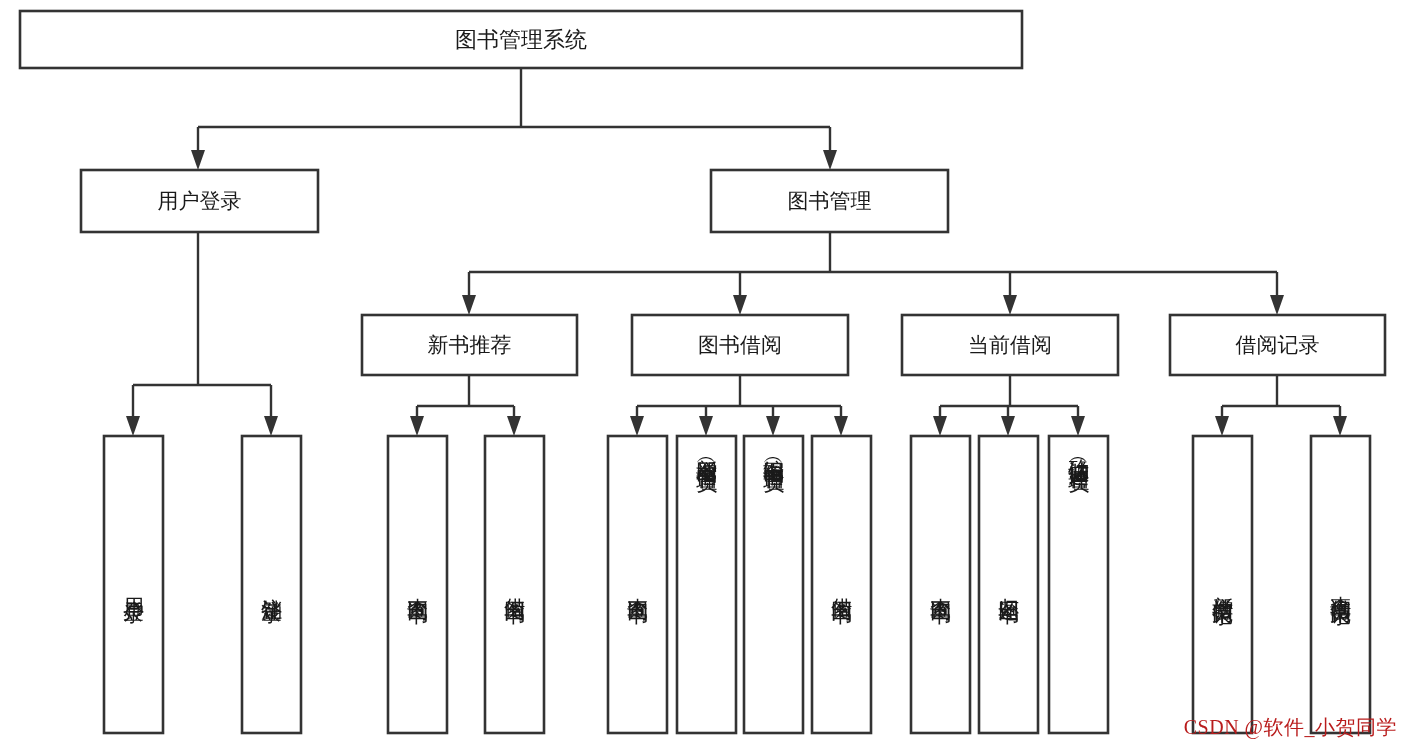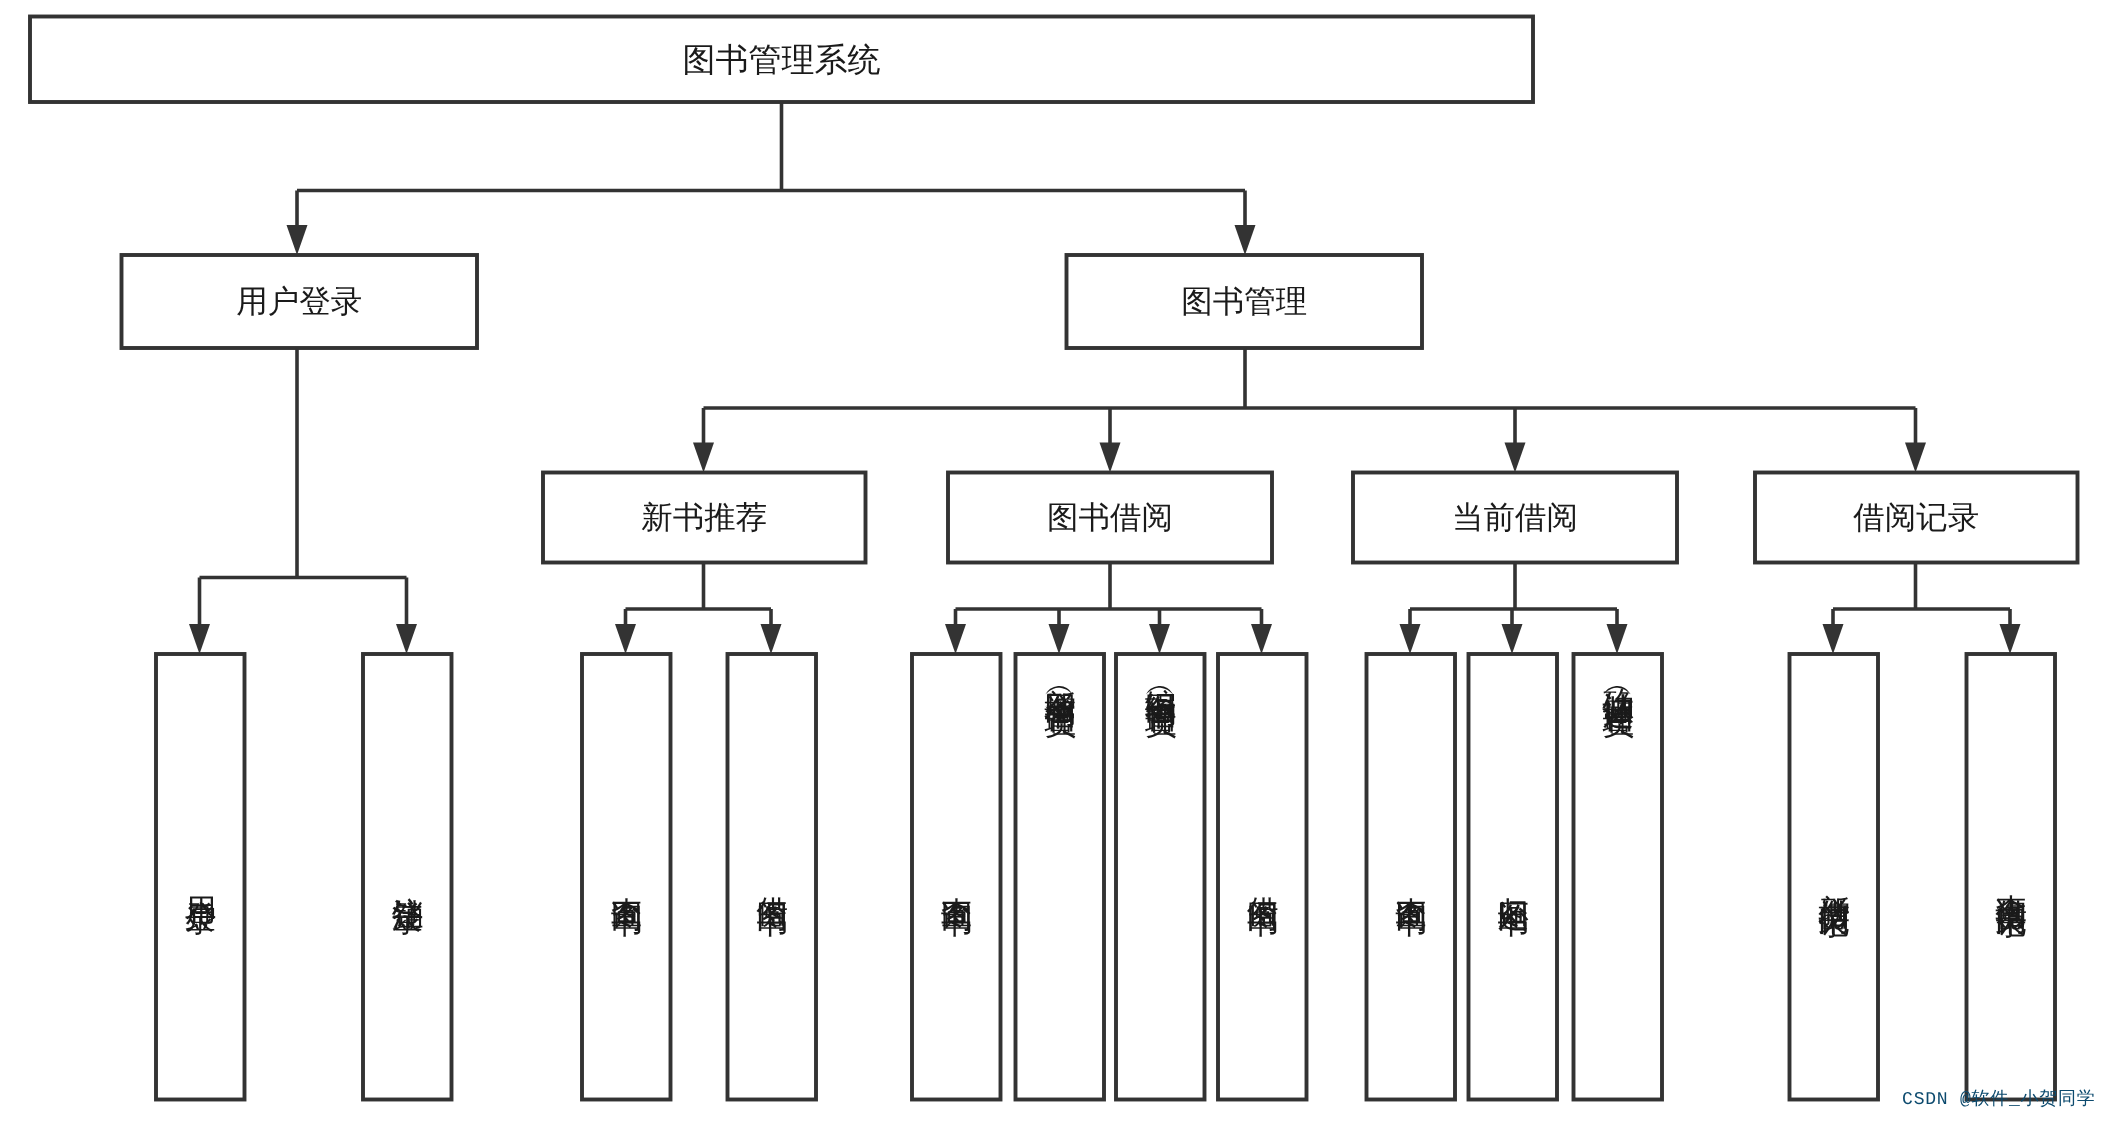--- a/index.html
+++ b/index.html
@@ -68,23 +68,23 @@
     font-size: 21px;
     line-height: 1.08;
     letter-spacing: 2px;
     color: #1a1a1a;
     white-space: nowrap;
   }
   .watermark {
     position: absolute;
     right: 8px;
     bottom: 6px;
-    font-family: Liberation Mono, monospace;
-    font-size: 12px;
-    color: #0c4a6e;
+    font-family: Liberation Serif, serif;
+    font-size: 20px;
+    color: #b91c1c;
     white-space: nowrap;
     letter-spacing: 0.5px;
   }
 </style>
 </head>
 <body>
 
 <div id="diagram-root">
 
   <svg id="diagram-svg" viewBox="0 0 1405 747">

